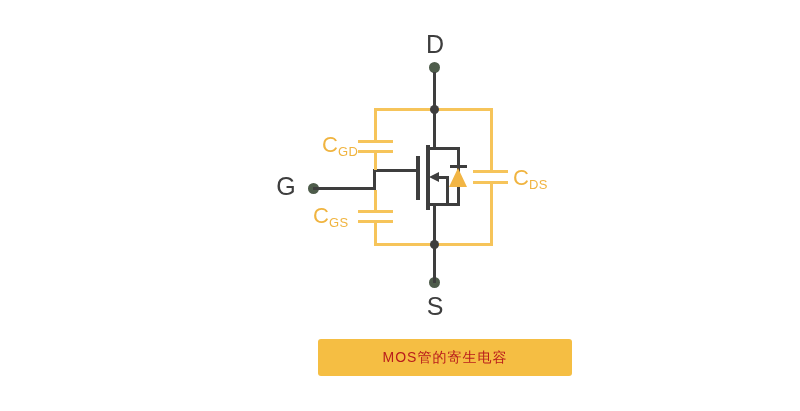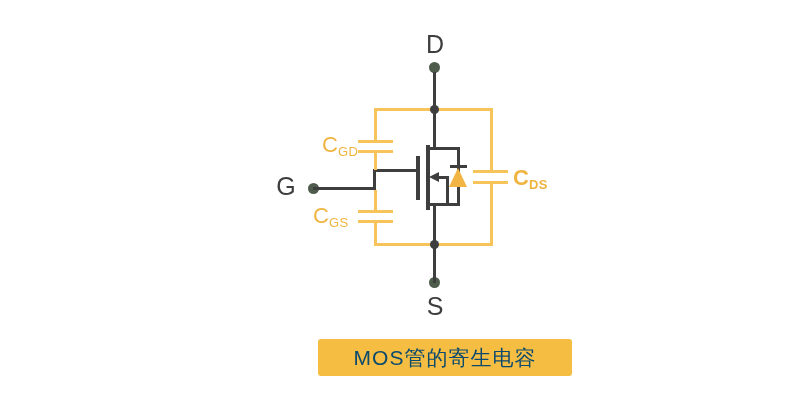--- a/index.html
+++ b/index.html
@@ -31,21 +31,21 @@
     position:absolute;width:0;height:0;
     border-top:5.5px solid transparent;border-bottom:5.5px solid transparent;
     border-right:10px solid #3e3e3e;
   }
   
   .banner{
     position:absolute;left:318px;top:339px;width:254px;height:37px;
     background:#f5be43;border-radius:3px;
     display:flex;align-items:center;justify-content:center;
   }
-  .banner span{color:#0c4a6e;font-size:21px;font-weight:500;letter-spacing:1px;}
+  .banner span{color:#b91c1c;font-size:14px;font-weight:500;letter-spacing:1px;}
 </style>
 </head>
 <body>
 
 <div id="stage">
 
   <div class="lbl" style="left:419px;top:30px;">D</div>
   <div class="lbl" style="left:270px;top:172px;">G</div>
   <div class="lbl" style="left:419px;top:292px;">S</div>
 
@@ -76,21 +76,21 @@
   <div class="plate" style="left:358px;top:210px;"></div>
   <div class="plate" style="left:358px;top:220px;"></div>
   <div class="plate" style="left:473px;top:170px;"></div>
   <div class="plate" style="left:473px;top:181px;"></div>
 
   <div class="jdot" style="left:430px;top:105px;"></div>
   <div class="jdot" style="left:430px;top:240px;"></div>
 
   <div class="cap" style="left:313px;top:132px;margin-left:9px;"><span>C</span><span class="sub">GD</span></div>
   <div class="cap" style="left:313px;top:203px;"><span>C</span><span class="sub">GS</span></div>
-  <div class="cap" style="left:513px;top:165px;font-weight:bold;"><span>C</span><span class="sub">DS</span></div>
+  <div class="cap" style="left:513px;top:165px;"><span>C</span><span class="sub">DS</span></div>
 
   <div class="wd" style="left:416px;top:156px;width:4px;height:44px;"></div>
   <div class="wd" style="left:426px;top:145px;width:4px;height:65px;"></div>
   <div class="wd" style="left:430px;top:147px;width:30px;height:3px;"></div>
   <div class="wd" style="left:430px;top:203px;width:30px;height:3px;"></div>
   <div class="wd" style="left:437px;top:176px;width:12px;height:3px;"></div>
   <div class="arrow-left" style="left:429px;top:172px;"></div>
   <div class="wd" style="left:446px;top:176px;width:3px;height:30px;"></div>
 
   <div class="wd" style="left:457px;top:149px;width:3px;height:56px;"></div>

